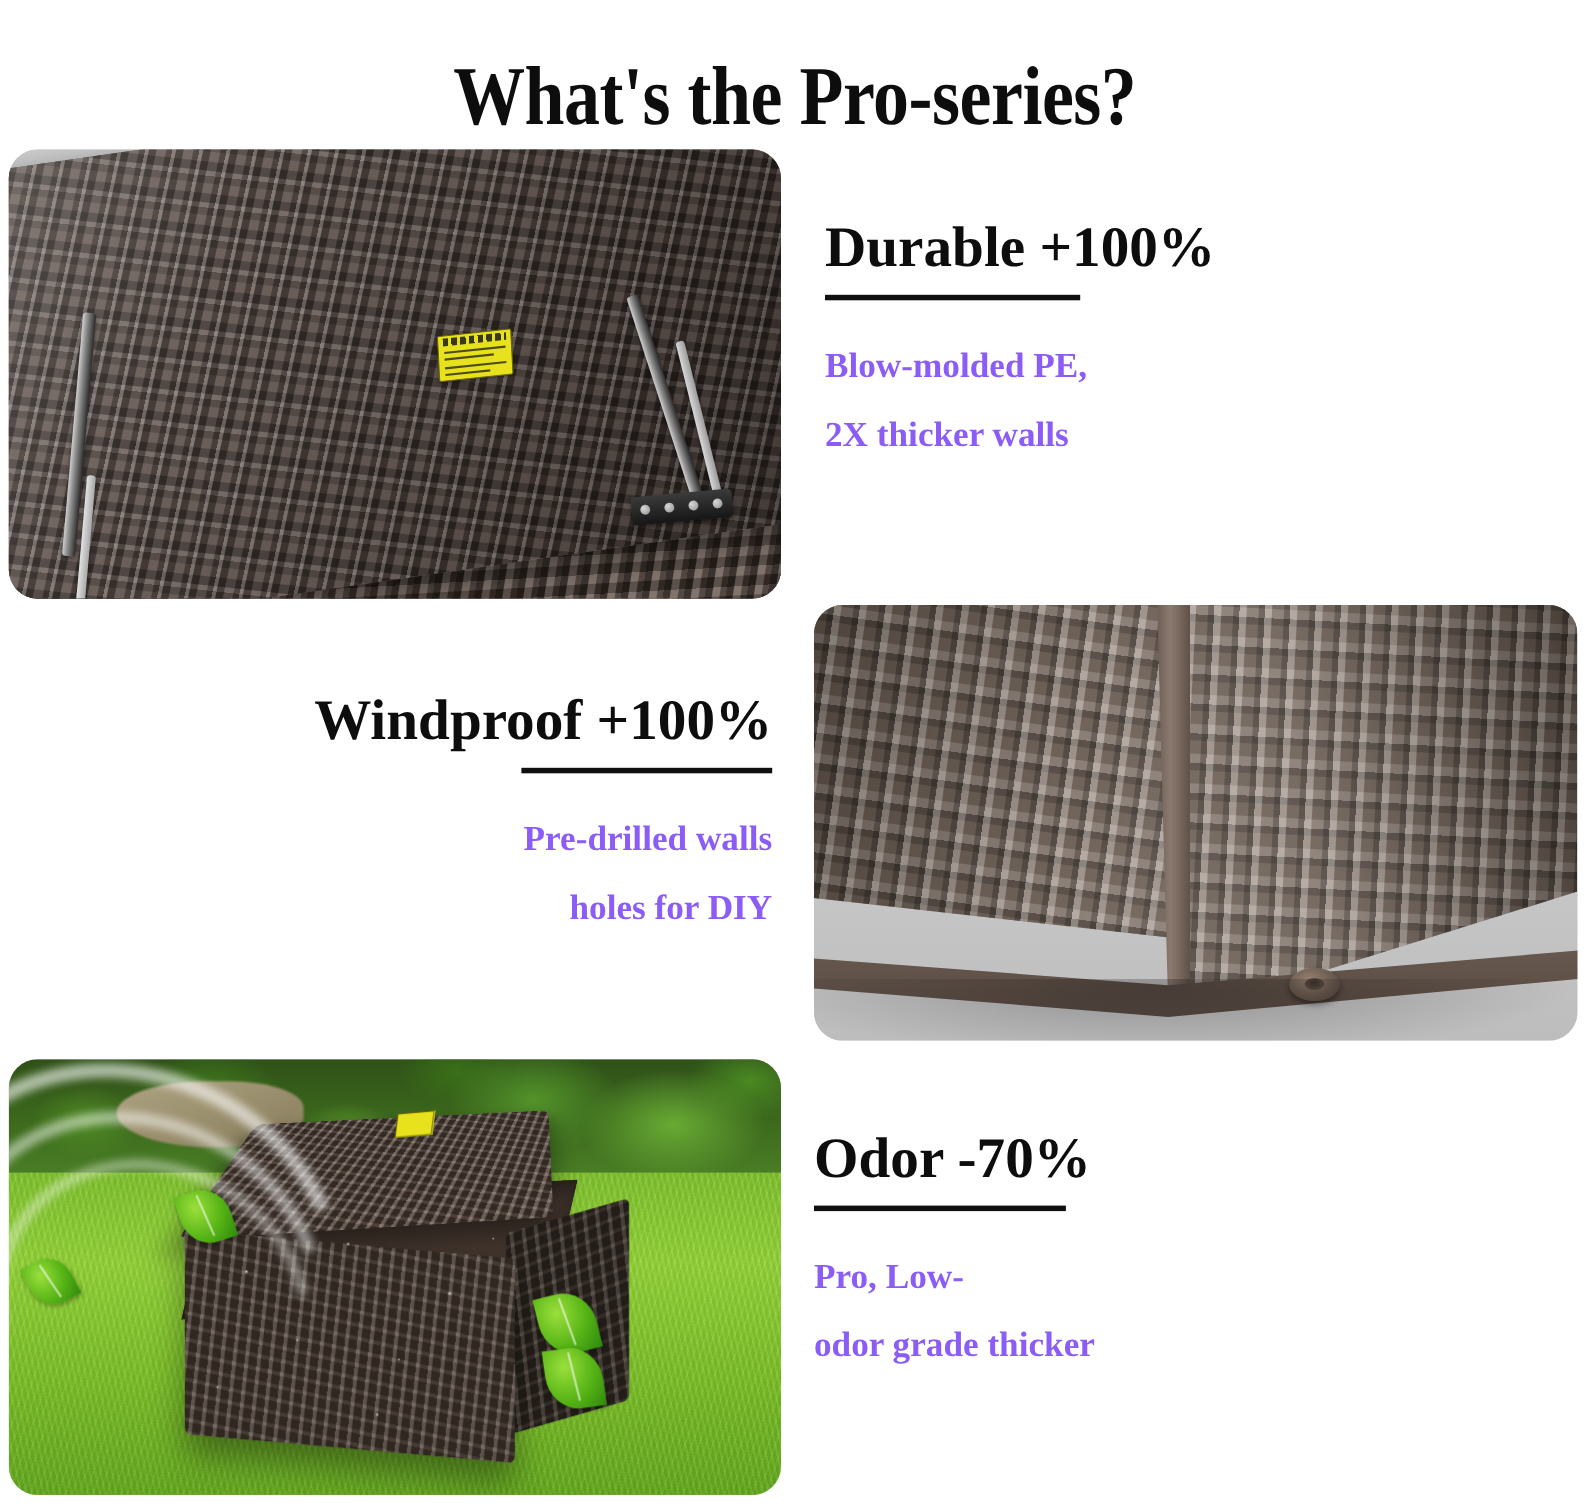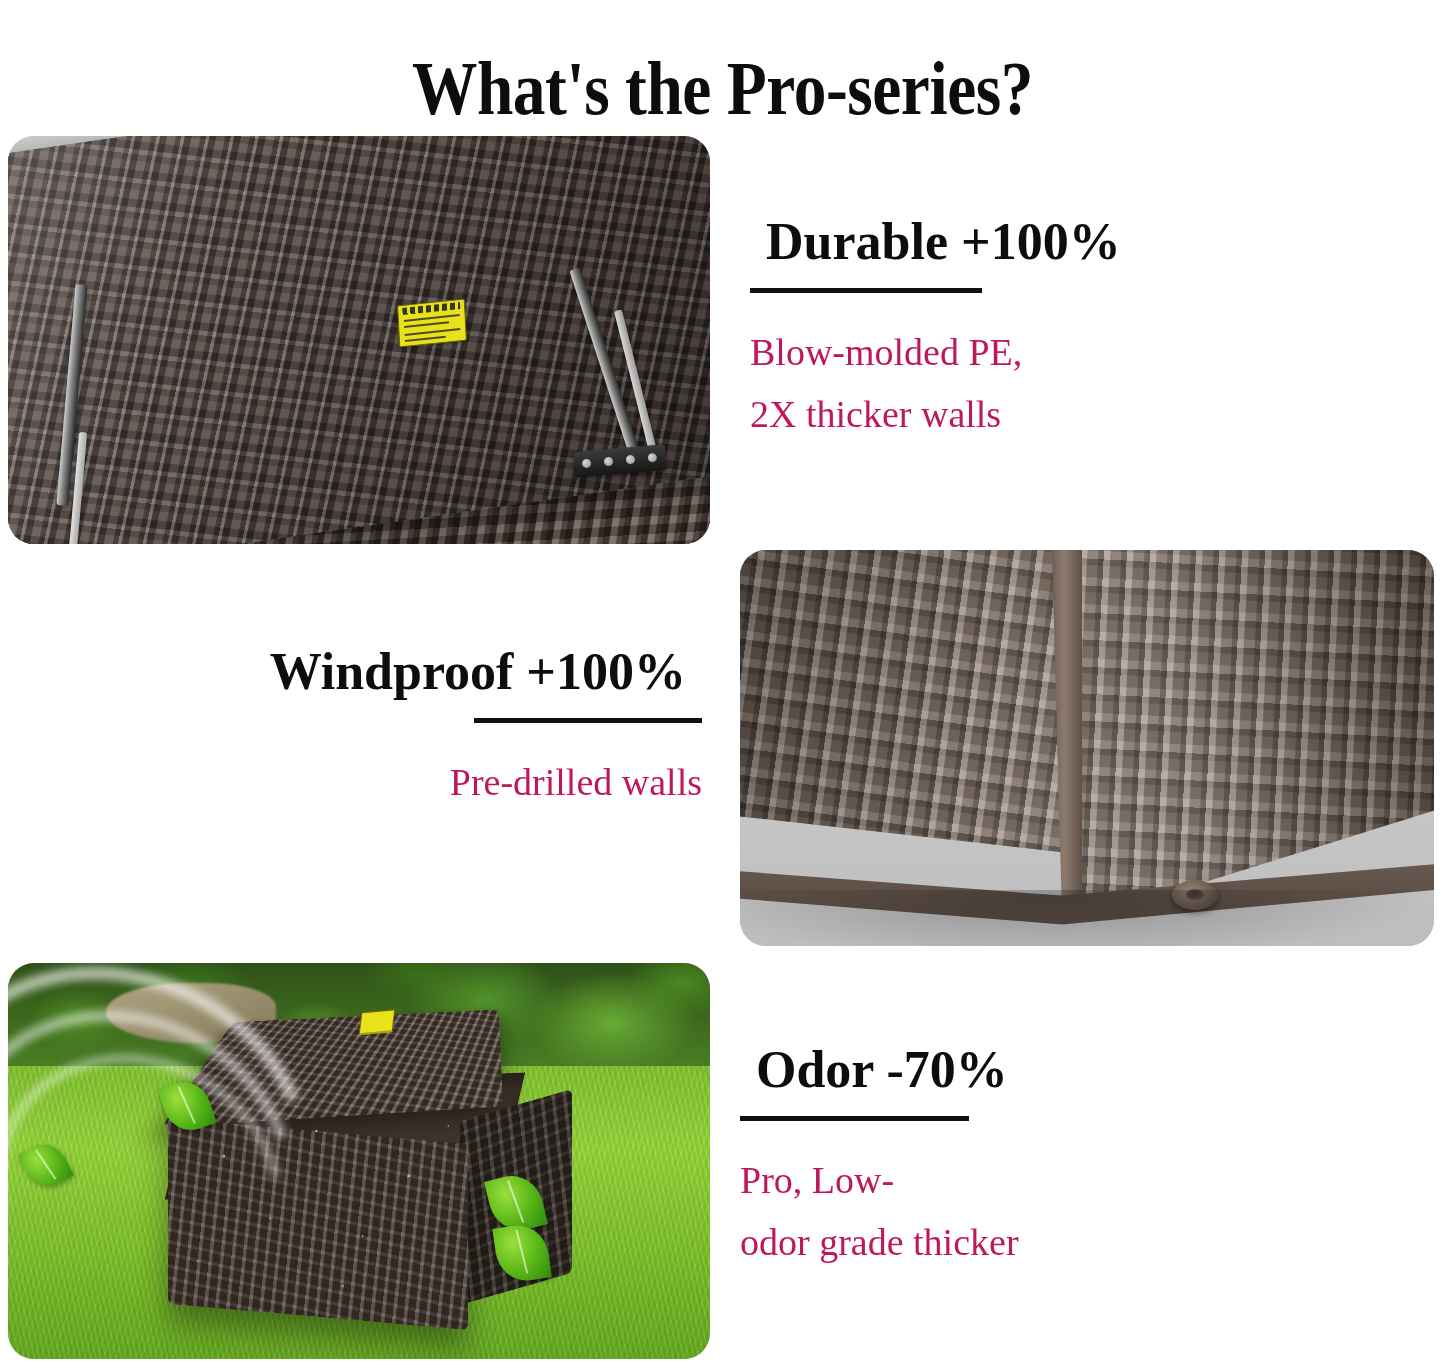--- a/index.html
+++ b/index.html
@@ -360,38 +360,38 @@
   #block-wind    { left: 190px; top: 626px; width: 512px; text-align: right; }
   #block-odor    { left: 740px; top: 1024px; width: 560px; text-align: left; }
 
   .feature-heading {
     font-family: "Liberation Serif", "DejaVu Serif", serif;
     font-weight: bold;
     font-size: 52px;
     line-height: 60px;
     letter-spacing: 0px;
     color: #0d0d0d;
-    margin: 16px;
+    margin: 0;
     white-space: nowrap;
   }
   .feature-rule {
     height: 5px;
     background: #101010;
     margin-top: 12px;
   }
   #block-durable .feature-rule { width: 232px; }
   #block-wind    .feature-rule { width: 228px; margin-left: auto; }
   #block-odor    .feature-rule { width: 229px; }
 
   .feature-body {
     font-family: "Liberation Serif", "DejaVu Serif", serif;
-    font-weight: normal;
-    font-size: 38px;
+    font-weight: bold;
+    font-size: 32px;
     line-height: 62px;
-    color: #be185d;
+    color: #8b5cf6;
     margin: 0;
     padding-top: 28px;
   }
   .feature-body span { display: block; }
 </style>
 </head>
 <body>
 
 <h1 class="page-title">What's the Pro-series?</h1>
 
@@ -486,20 +486,21 @@
     <span>Blow-molded PE,</span>
     <span>2X thicker walls</span>
   </div>
 </div>
 
 <div class="feature-block" id="block-wind">
   <div class="feature-heading">Windproof +100%</div>
   <div class="feature-rule"></div>
   <div class="feature-body">
     <span>Pre-drilled walls</span>
+    <span>holes for DIY</span>
   </div>
 </div>
 
 <div class="feature-block" id="block-odor">
   <div class="feature-heading">Odor -70%</div>
   <div class="feature-rule"></div>
   <div class="feature-body">
     <span>Pro, Low-</span>
     <span>odor grade thicker</span>
   </div>

